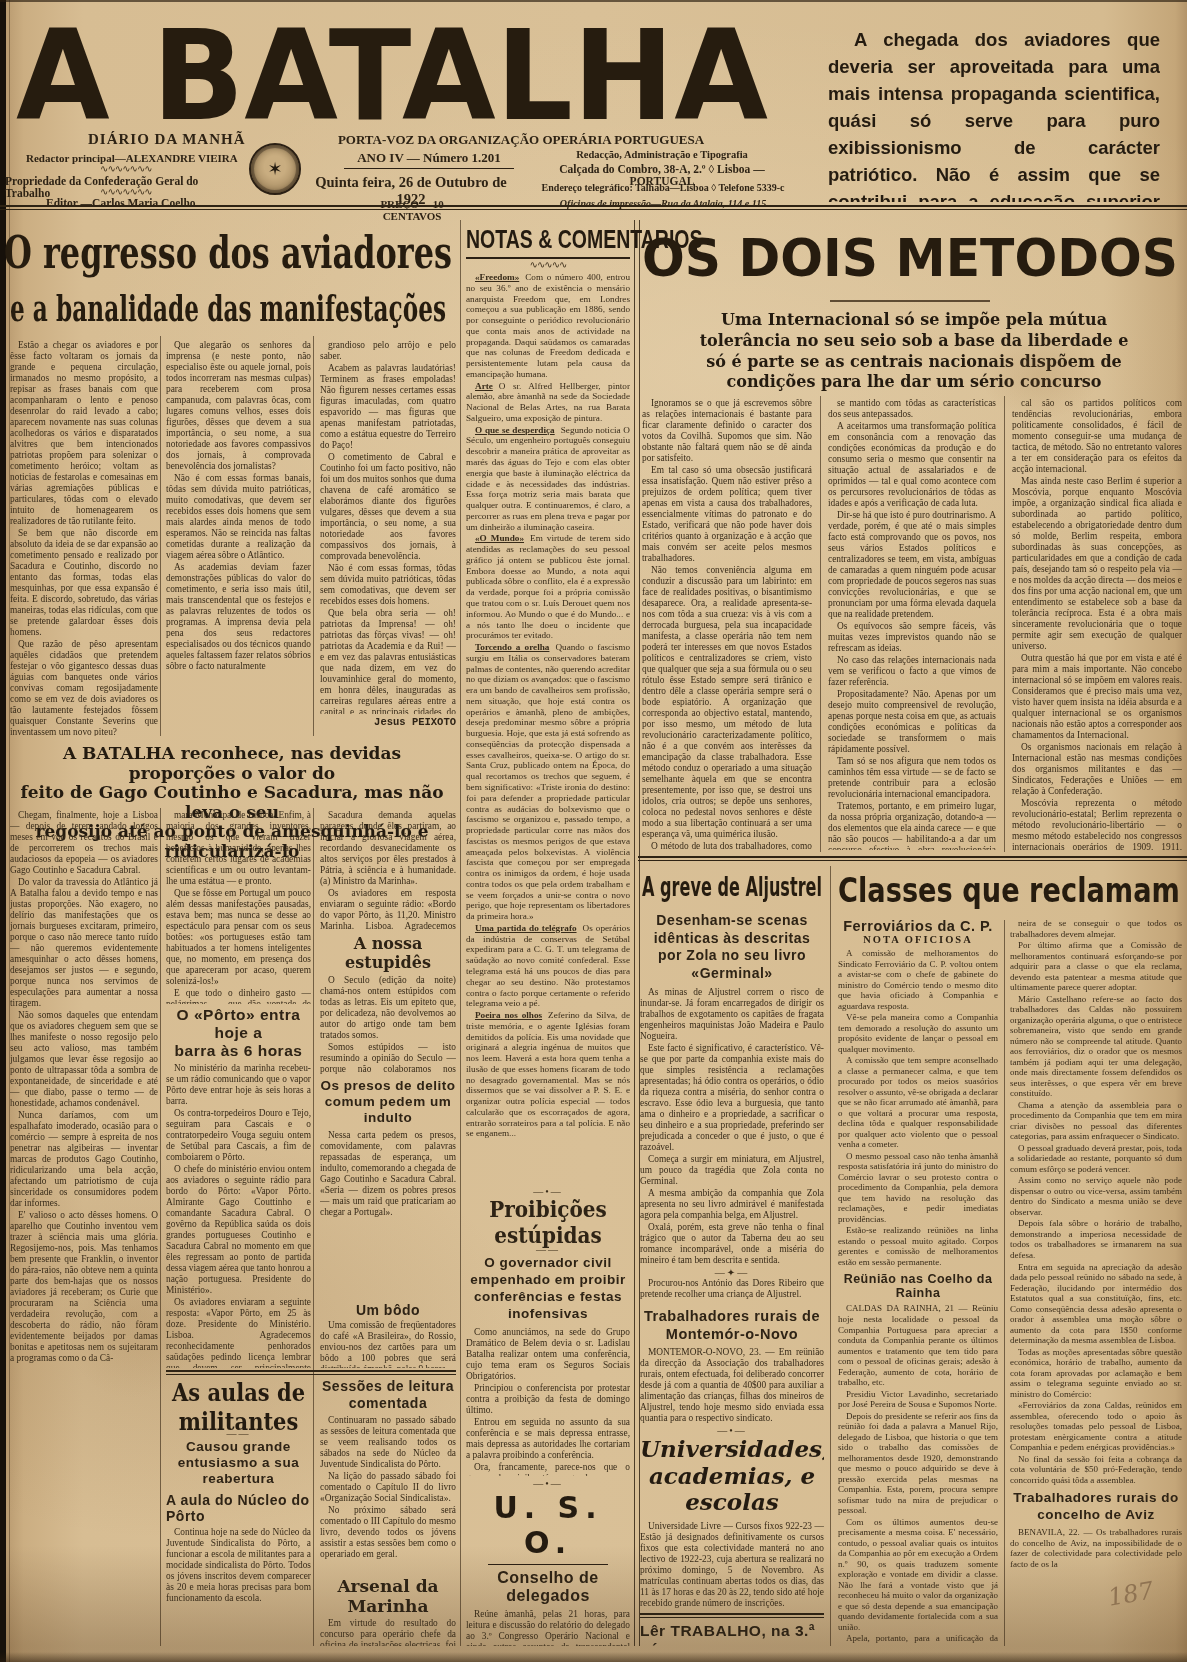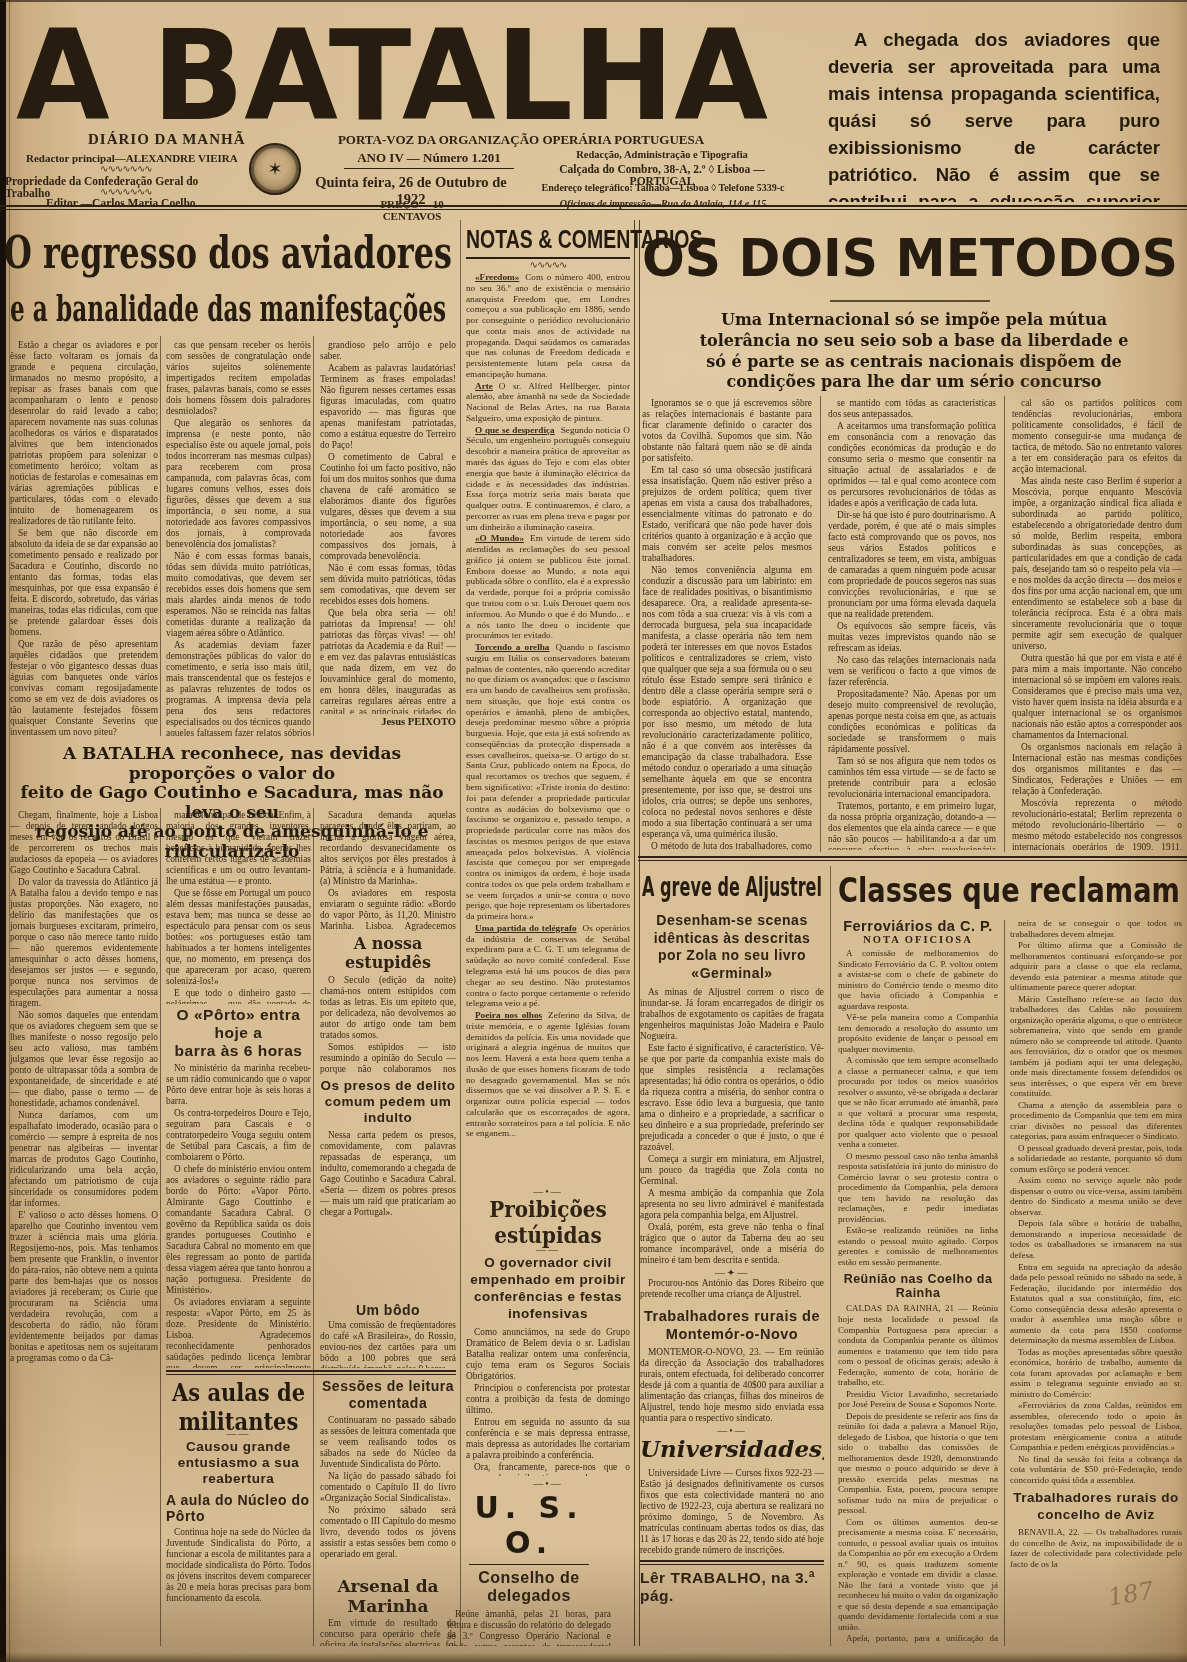--- a/index.html
+++ b/index.html
@@ -24,21 +24,21 @@
   .center{text-align:center;}
   .colbody{overflow:hidden;text-align:justify;font-size:9.4px;line-height:1.17;color:#382b19;}
   .colbody p{margin:0 0 1px;text-indent:9px;}
   .small-col p{margin:0 0 1px;text-indent:8px;}
   .nitem{margin:0 0 3px;text-indent:8px;}
   .nlabel{font-weight:bold;text-decoration:underline;margin-right:6px;}
   .sans{font-family:"Liberation Sans",sans-serif;}
   .headN{font-family:"Liberation Sans",sans-serif;font-weight:bold;letter-spacing:0.5px;}
   .deck{font-weight:bold;text-align:center;}
   .orn{text-align:center;color:#3a2c18;font-size:10px;letter-spacing:2px;}
-  .byline{text-align:right;font-weight:bold;font-size:10.5px;padding-right:6px;}
+  .byline{text-align:right;font-weight:bold;font-size:10.5px;padding-right:6px;font-family:Liberation Mono, monospace;}
   .squig{letter-spacing:-1px;color:#3a2c18;font-size:10px;}
   .emblem{border-radius:50%;border:2px solid #2b2014;box-shadow:inset 0 0 0 3px rgba(43,32,20,0.35), inset 0 0 6px rgba(43,32,20,0.8);background:radial-gradient(circle at 50% 45%, #c9ad80 30%, #8d734c 100%);}
   .emblem:after{content:"✶";display:block;text-align:center;line-height:48px;color:#241b10;font-size:18px;}
   .stain{border-radius:50%;pointer-events:none;}
 </style>
 </head>
 <body>
 
 <div class="page">
   <div class="abs edge-left"></div>
@@ -95,21 +95,20 @@
         <text class="ink" x="0" y="37" font-family="DejaVu Serif, serif" font-weight="bold" font-size="35" textLength="436" lengthAdjust="spacingAndGlyphs">e a banalidade das manifestações</text>
       </svg>
   </div>
 
   <div class="abs colbody small-col" style="left:10px;top:340px;width:148px;height:396px;">
       <p>Estão a chegar os aviadores e por êsse facto voltaram os jornais da grande e pequena circulação, irmanados no mesmo propósito, a repisar as frases banais com que acompanharam o lento e penoso desenrolar do raid levado a cabo; aparecem novamente nas suas colunas acolhedoras os vários e disparatados alvitres que bem intencionados patriotas propõem para solenizar o cometimento heróico; voltam as noticias de festarolas e comesainas em várias agremiações públicas e particulares, tôdas com o elevado intuito de homenagearem os realizadores de tão rutilante feito.</p>
       <p>Se bem que não discorde em absoluto da ideia de se dar expansão ao cometimento pensado e realizado por Sacadura e Coutinho, discordo no entanto das formas, todas elas mesquinhas, por que essa expansão é feita. E discordo, sobretudo, das várias maneiras, todas elas ridículas, com que se pretende galardoar êsses dois homens.</p>
       <p>Que razão de pêso apresentam aquêles cidadãos que pretendem festejar o vôo gigantesco dessas duas águias com banquetes onde vários convivas comam regosijadamente como se em vez de dois aviadores os tão lautamente festejados fôssem quaisquer Constante Severins que inventassem um novo piteu?</p>
     </div>
   <div class="abs colbody small-col" style="left:166px;top:340px;width:145px;height:396px;">
-      <p>cas que pensam receber os heróis com sessões de congratulação onde vários sujeitos solènemente impertigados recitem empoladas frases, palavras banais, como se esses dois homens fôssem dois palradores desmiolados?</p>
       <p>Que alegarão os senhores da imprensa (e neste ponto, não especialiso êste ou aquele jornal, pois todos incorreram nas mesmas culpas) para receberem com prosa campanuda, com palavras ôcas, com lugares comuns velhos, esses dois figurões, dêsses que devem a sua importância, o seu nome, a sua notoriedade aos favores compassivos dos jornais, à comprovada benevolência dos jornalistas?</p>
       <p>Não é com essas formas banais, tôdas sem dúvida muito patrióticas, muito comodativas, que devem ser recebidos esses dois homens que sem mais alardes ainda menos de todo esperamos. Não se reincida nas faltas cometidas durante a realização da viagem aérea sôbre o Atlântico.</p>
       <p>As academias deviam fazer demonstrações públicas do valor do cometimento, e seria isso mais útil, mais transcendental que os festejos e as palavras reluzentes de todos os programas. A imprensa devia pela pena dos seus redactores especialisados ou dos técnicos quando aqueles faltassem fazer relatos sóbrios sôbre o facto naturalmente</p>
     </div>
   <div class="abs colbody small-col" style="left:320px;top:340px;width:136px;height:374px;">
       <p>grandioso pelo arrôjo e pelo saber.</p>
       <p>Acabem as palavras laudatórias! Terminem as frases empoladas! Não figurem nesses certames essas figuras imaculadas, com quatro espavorido — mas figuras que apenas manifestam patriotadas, como a estátua equestre do Terreiro do Paço!</p>
       <p>O cometimento de Cabral e Coutinho foi um facto positivo, não foi um dos muitos sonhos que duma chavena de café aromático se elaborámos diante dos figurões vulgares, dêsses que devem a sua importância, o seu nome, a sua notoriedade aos favores compassivos dos jornais, à comprovada benevolência.</p>
       <p>Não é com essas formas, tôdas sem dúvida muito patrióticas, tôdas sem comodativas, que devem ser recebidos esses dois homens.</p>
       <p>Que bela obra seria — oh! patriotas da Imprensa! — oh! patriotas das fôrças vivas! — oh! patriotas da Academia e da Rui! — e em vez das palavras entusiásticas que nada dizem, em vez do louvaminhice geral do momento, em honra dêles, inauguradas as carreiras regulares aéreas entre a capital e as principais cidades do país!</p>
@@ -220,21 +219,21 @@
     <div class="headN center" style="font-size:13.5px;line-height:1.25;">O governador civil empenhado em proibir conferências e festas inofensivas</div>
     <div class="colbody small-col" style="margin-top:4px;">
         <p>Como anunciámos, na sede do Grupo Dramático de Belem devia o sr. Ladislau Batalha realizar ontem uma conferência, cujo tema eram os Seguros Sociais Obrigatórios.</p>
         <p>Principiou o conferencista por protestar contra a proibição da festa de domingo último.</p>
         <p>Entrou em seguida no assunto da sua conferência e se mais depressa entrasse, mais depressa as autoridades lhe cortariam a palavra proibindo a conferência.</p>
         <p>Ora, francamente, parece-nos que o governador civil está mangando conosco. Que proíba sessões de propaganda ou nos sindicatos, é arbitrário, mas, enfim, é compreensivel, agora que se empenhe tanto na proibição de festas e duma inofensiva conferência sôbre Seguros Sociais, só se justifica ou por uma grande falta de fósforo ou por excessiva ferocidade.</p>
       </div>
   </div>
 
   <div class="abs orn" style="left:466px;top:1478px;width:164px;">―•―</div>
-  <div class="abs" style="left:447px;top:1490px;width:164px;height:156px;overflow:hidden;">
+  <div class="abs" style="left:466px;top:1490px;width:164px;height:156px;overflow:hidden;">
     <div class="center" style="font-family:'DejaVu Sans',sans-serif;font-weight:bold;font-size:30px;letter-spacing:6px;color:#241b10;">U. S. O.</div>
     <div class="headN center" style="font-size:16px;margin-top:4px;border-top:1px solid #2b2014;padding-top:4px;width:120px;margin-left:auto;margin-right:auto;">Conselho de delegados</div>
     <div class="colbody small-col" style="margin-top:4px;">
         <p>Reúne àmanhã, pelas 21 horas, para leitura e discussão do relatório do delegado ao 3.º Congresso Operário Nacional e ainda outros assuntos de transcendental importância.</p>
       </div>
   </div>
 
   <div class="abs" style="left:642px;top:226px;width:540px;height:62px;">
     <svg width="540" height="62" viewBox="0 0 540 62">
         <text class="ink" x="0" y="50" font-family="DejaVu Sans, sans-serif" font-weight="bold" font-size="52" textLength="536" lengthAdjust="spacingAndGlyphs">OS DOIS METODOS</text>
@@ -287,20 +286,21 @@
     <div class="colbody small-col">
         <p>Procurou-nos António das Dores Ribeiro que pretende recolher uma criança de Aljustrel.</p>
       </div>
     <div class="headN center" style="font-size:14.5px;line-height:1.25;margin-top:6px;">Trabalhadores rurais de Montemór-o-Novo</div>
     <div class="colbody small-col" style="margin-top:4px;">
         <p>MONTEMOR-O-NOVO, 23. — Em reünião da direcção da Associação dos trabalhadores rurais, ontem efectuada, foi deliberado concorrer desde já com a quantia de 40$00 para auxiliar a alimentação das crianças, filhas dos mineiros de Aljustrel, tendo hoje mesmo sido enviada essa quantia para o respectivo sindicato.</p>
       </div>
     <div class="orn">―•―</div>
     <div style="font-family:'DejaVu Serif',serif;font-style:italic;font-weight:bold;font-size:23px;text-align:center;line-height:1.15;color:#241b10;">
       <div>Universidades,</div>
+      <div>academias, e escolas</div>
     </div>
     <div class="colbody small-col" style="margin-top:5px;">
         <p>Universidade Livre — Cursos fixos 922-23 — Estão já designados definitivamente os cursos fixos que esta colectividade manterá no ano lectivo de 1922-23, cuja abertura se realizará no próximo domingo, 5 de Novembro. As matrículas continuam abertas todos os dias, das 11 às 17 horas e das 20 às 22, tendo sido até hoje recebido grande número de inscrições.</p>
       </div>
     <div class="hrule2" style="width:100%;margin-top:3px;"></div>
     <div class="headN" style="font-size:15.5px;margin-top:4px;">Lêr TRABALHO, na 3.ª pág.</div>
   </div>
 
   <div class="abs" style="left:838px;top:868px;width:346px;height:44px;">
     <svg width="346" height="44" viewBox="0 0 346 44">

